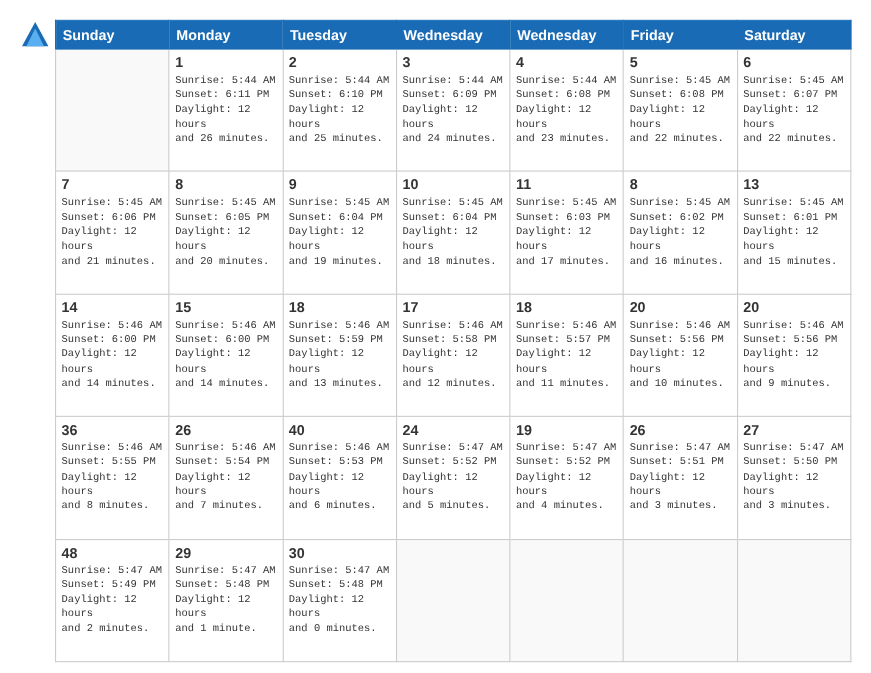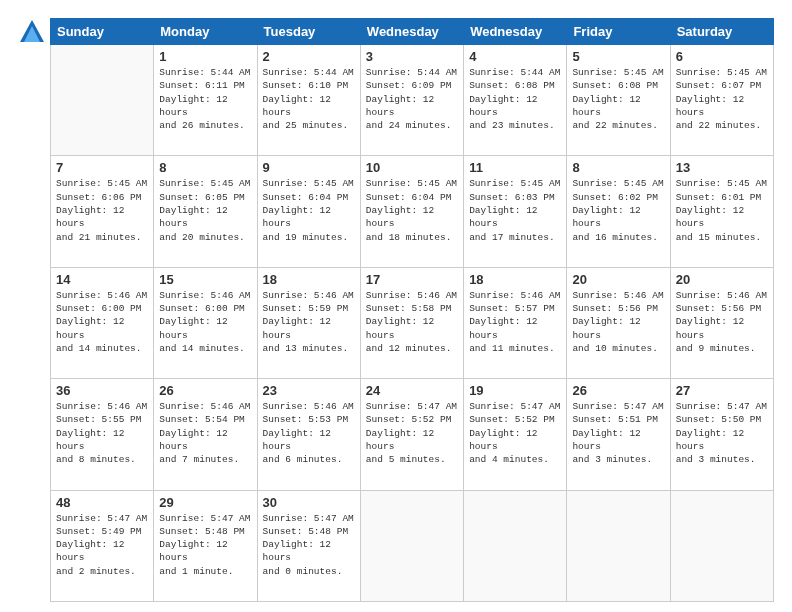--- a/index.html
+++ b/index.html
@@ -290,21 +290,21 @@
 and 8 minutes.</div>
           </td>
           <td>
             <span class="day-num">26</span>
             <div class="day-info" style="white-space: pre-line;">Sunrise: 5:46 AM
 Sunset: 5:54 PM
 Daylight: 12 hours
 and 7 minutes.</div>
           </td>
           <td>
-            <span class="day-num">23</span>
+            <span class="day-num">40</span>
             <div class="day-info" style="white-space: pre-line;">Sunrise: 5:46 AM
 Sunset: 5:53 PM
 Daylight: 12 hours
 and 6 minutes.</div>
           </td>
           <td>
             <span class="day-num">24</span>
             <div class="day-info" style="white-space: pre-line;">Sunrise: 5:47 AM
 Sunset: 5:52 PM
 Daylight: 12 hours

